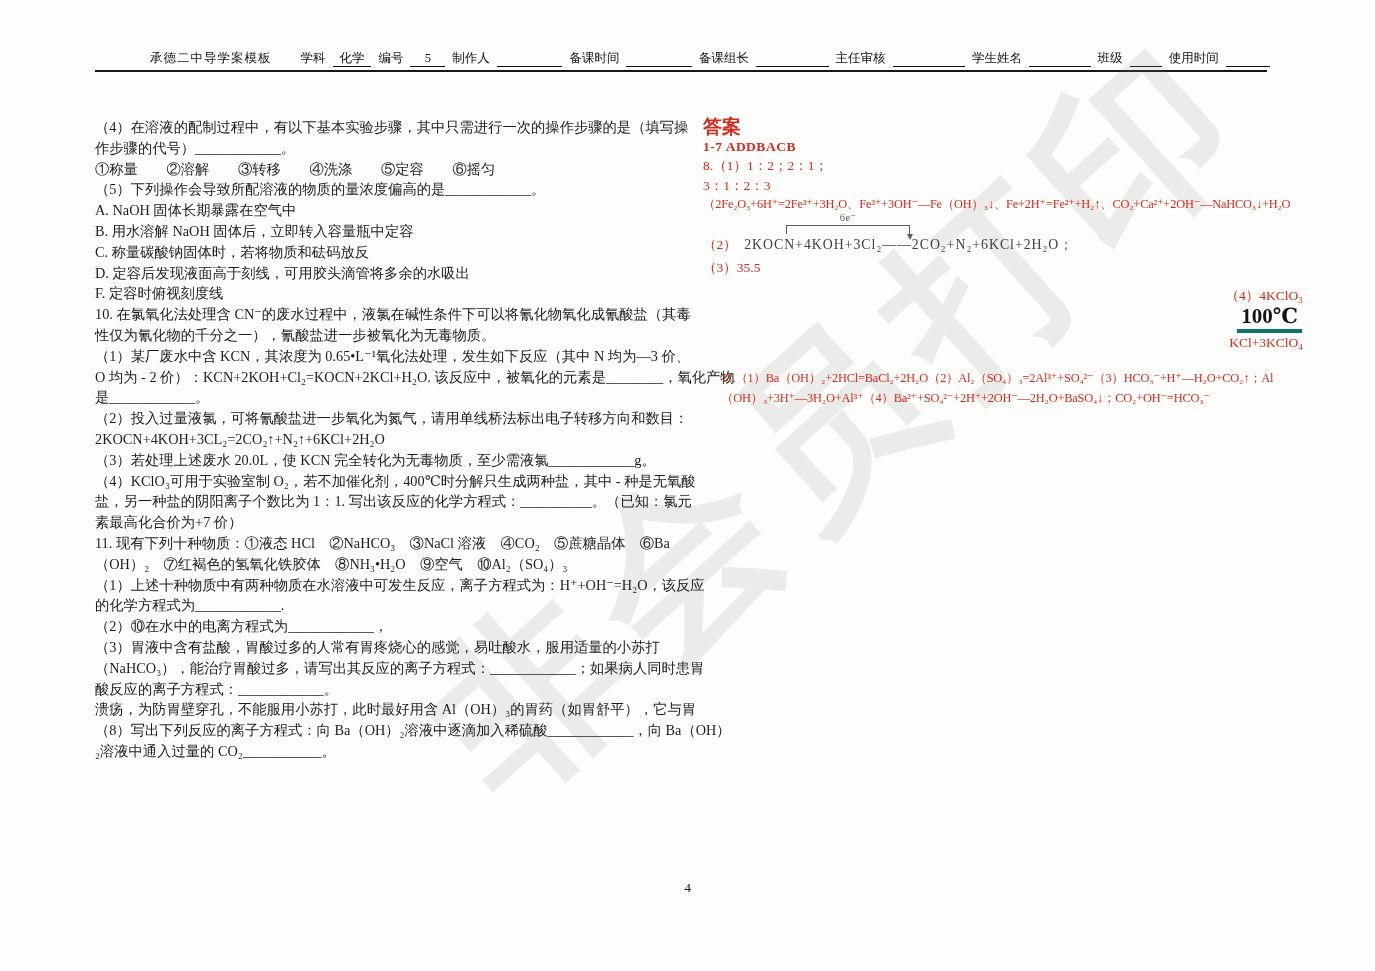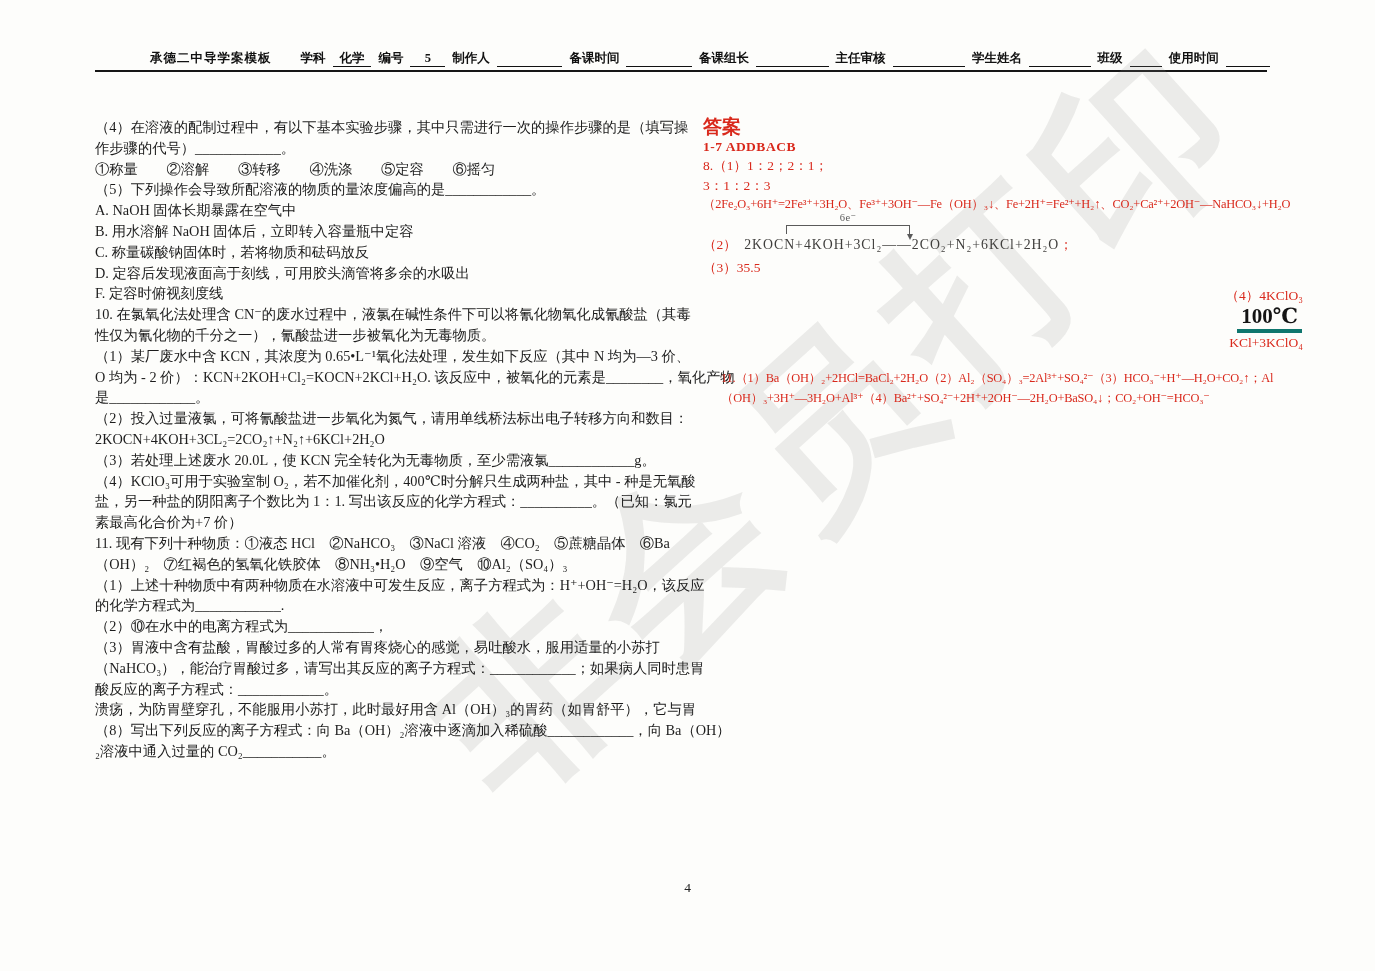--- a/index.html
+++ b/index.html
@@ -6,21 +6,21 @@
   .page {
     position:relative; width:1375px; height:971px;
     background:#fdfdfb; overflow:hidden;
     font-family:"Liberation Serif","DejaVu Serif",serif;
     color:#1c1c1c;
   }
   
   .header {
     position:absolute; left:150px; top:50px; width:1120px;
     display:flex; align-items:flex-end; gap:7px;
-    font-weight:bold; font-size:12.5px; white-space:nowrap; color:#111;
+    font-weight:normal; font-size:12.5px; white-space:nowrap; color:#111;
   }
   .h-title { margin-right:22px; letter-spacing:1px; }
   .h-label { flex:0 0 auto; }
   .hline {
     display:inline-block; border-bottom:1.5px solid #111;
     text-align:center; height:15px; line-height:15px;
   }
   .w-subject{width:58px;} .w-number{width:52px;} .w-maker{width:98px;}
   .w-prep{width:98px;} .w-leader{width:108px;} .w-director{width:108px;}
   .w-student{width:92px;} .w-class{width:48px;} .w-usetime{width:66px;}

